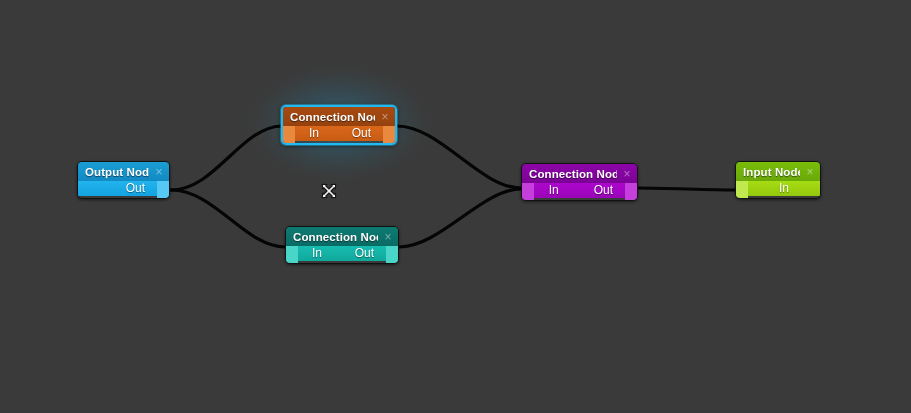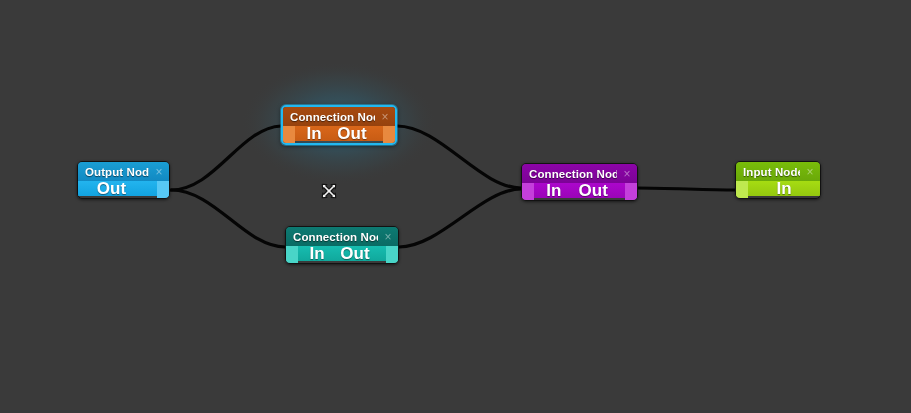--- a/index.html
+++ b/index.html
@@ -71,39 +71,39 @@
     color: rgba(255,255,255,0.42);
     cursor: pointer;
     text-shadow: none;
     margin-left: 4px;
   }
   .node-ports {
     position: relative;
     display: flex;
     align-items: center;
     height: 15px;
-    font-size: 17px;
-    font-weight: bold;
+    font-size: 12px;
+    font-weight: normal;
     color: #ffffff;
     text-shadow: 0 1px 1px rgba(0,0,0,0.45);
   }
   .port {
     position: relative;
     height: 17px;
     line-height: 17px;
     white-space: nowrap;
   }
   .port-in {
     flex: 1 1 0;
     text-align: center;
     padding-left: 12px;
   }
   .port-out {
     flex: 1 1 0;
-    text-align: center;
+    text-align: right;
     padding-right: 24px;
   }
   .port-socket {
     position: absolute;
     top: 0;
     width: 12px;
     height: 17px;
   }
   .socket-left  { left: 0; }
   .socket-right { right: 0; }

